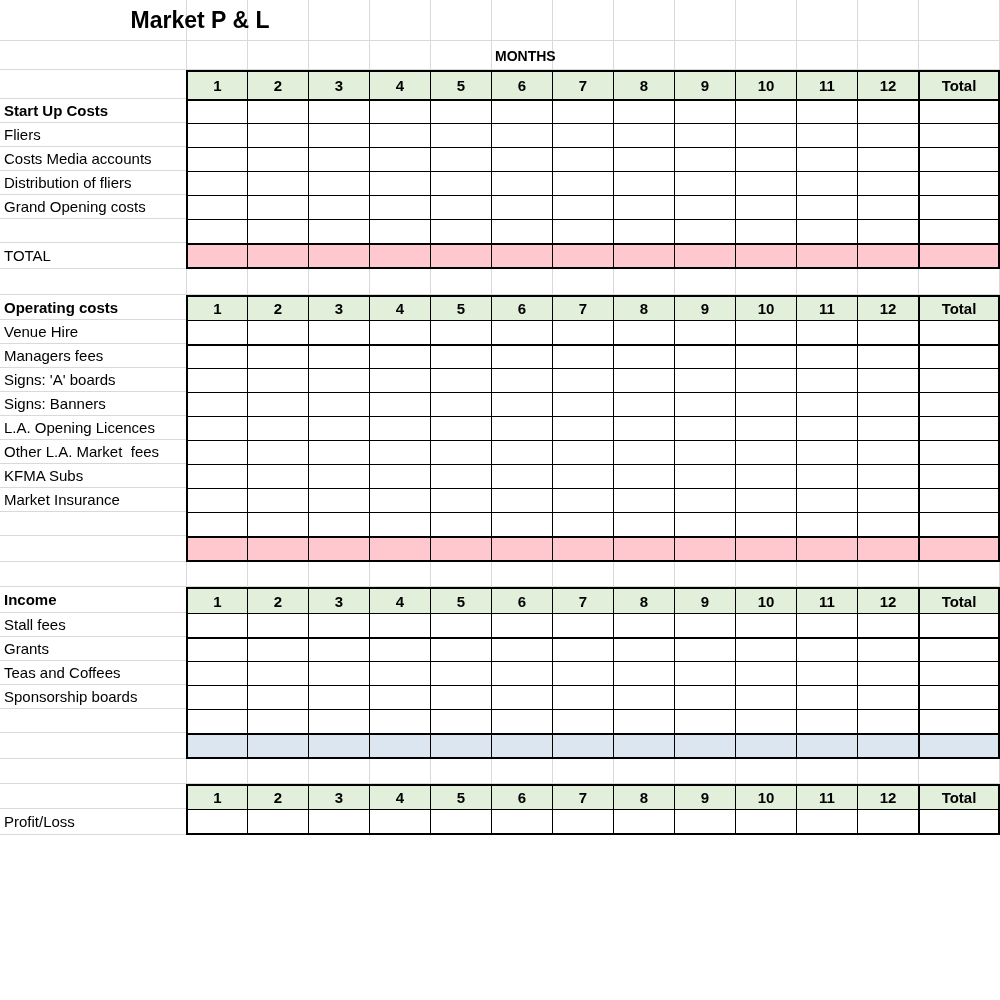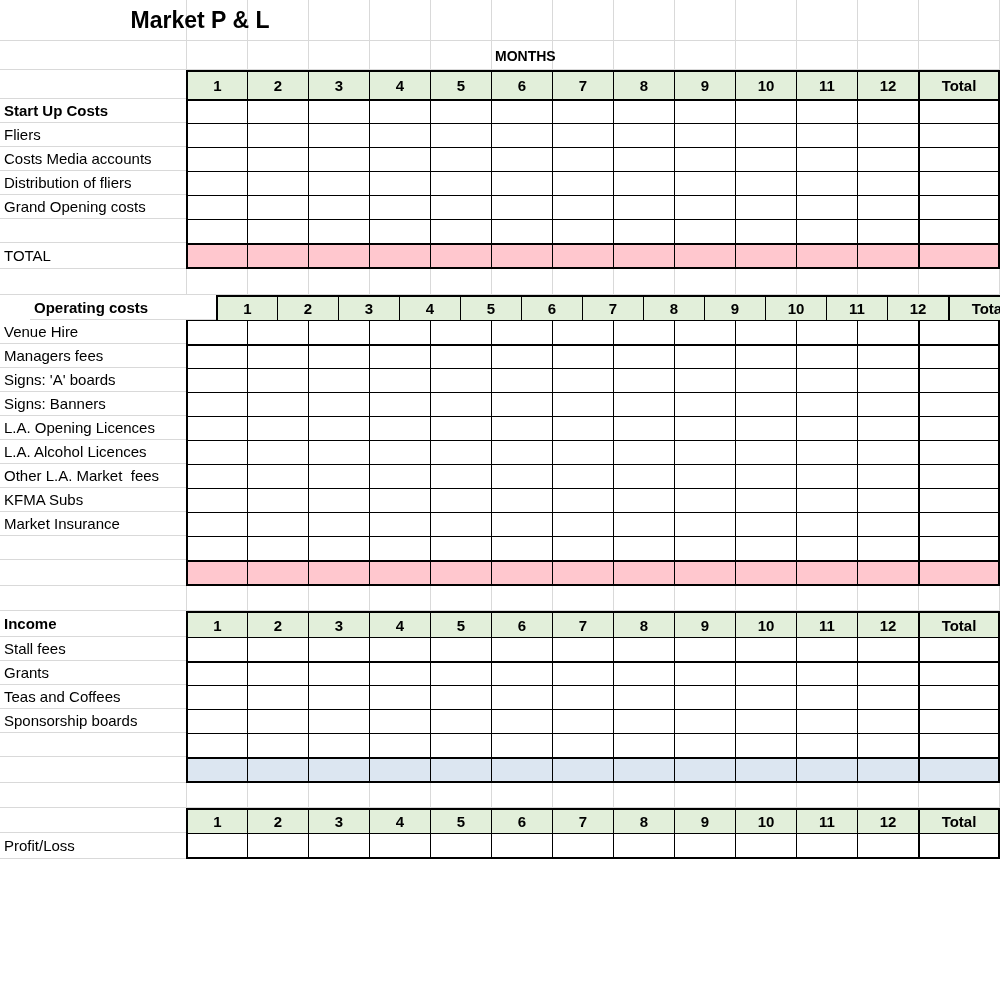--- a/index.html
+++ b/index.html
@@ -234,21 +234,21 @@
         <div class="c g m"></div>
         <div class="c g m"></div>
         <div class="c g m"></div>
         <div class="c g m"></div>
         <div class="c g m"></div>
         <div class="c g m"></div>
         <div class="c g m"></div>
         <div class="c g m"></div>
         <div class="c g t lastcol"></div>
       </div>
-      <div class="row" style="height: 25px; padding-left: 30px;">
+      <div class="row" style="height: 25px;">
         <div class="c lbl bold">Operating costs</div>
         <div class="c d hd m first" style="border-top-width: 2px;">1</div>
         <div class="c d hd m" style="border-top-width: 2px;">2</div>
         <div class="c d hd m" style="border-top-width: 2px;">3</div>
         <div class="c d hd m" style="border-top-width: 2px;">4</div>
         <div class="c d hd m" style="border-top-width: 2px;">5</div>
         <div class="c d hd m" style="border-top-width: 2px;">6</div>
         <div class="c d hd m" style="border-top-width: 2px;">7</div>
         <div class="c d hd m" style="border-top-width: 2px;">8</div>
         <div class="c d hd m" style="border-top-width: 2px;">9</div>
@@ -316,36 +316,20 @@
         <div class="c d m" style="border-top-width: 1px;"></div>
         <div class="c d m" style="border-top-width: 1px;"></div>
         <div class="c d m" style="border-top-width: 1px;"></div>
         <div class="c d m" style="border-top-width: 1px;"></div>
         <div class="c d m" style="border-top-width: 1px;"></div>
         <div class="c d m" style="border-top-width: 1px;"></div>
         <div class="c d t total lastcol" style="border-top-width: 1px;"></div>
       </div>
       <div class="row" style="height: 24px;">
         <div class="c lbl">L.A. Opening Licences</div>
-        <div class="c d m first" style="border-top-width: 1px;"></div>
-        <div class="c d m" style="border-top-width: 1px;"></div>
-        <div class="c d m" style="border-top-width: 1px;"></div>
-        <div class="c d m" style="border-top-width: 1px;"></div>
-        <div class="c d m" style="border-top-width: 1px;"></div>
-        <div class="c d m" style="border-top-width: 1px;"></div>
-        <div class="c d m" style="border-top-width: 1px;"></div>
-        <div class="c d m" style="border-top-width: 1px;"></div>
-        <div class="c d m" style="border-top-width: 1px;"></div>
-        <div class="c d m" style="border-top-width: 1px;"></div>
-        <div class="c d m" style="border-top-width: 1px;"></div>
-        <div class="c d m" style="border-top-width: 1px;"></div>
-        <div class="c d t total lastcol" style="border-top-width: 1px;"></div>
-      </div>
-      <div class="row" style="height: 24px;">
-        <div class="c lbl">L.A. Alcohol Licences</div>
         <div class="c d m first" style="border-top-width: 1px;"></div>
         <div class="c d m" style="border-top-width: 1px;"></div>
         <div class="c d m" style="border-top-width: 1px;"></div>
         <div class="c d m" style="border-top-width: 1px;"></div>
         <div class="c d m" style="border-top-width: 1px;"></div>
         <div class="c d m" style="border-top-width: 1px;"></div>
         <div class="c d m" style="border-top-width: 1px;"></div>
         <div class="c d m" style="border-top-width: 1px;"></div>
         <div class="c d m" style="border-top-width: 1px;"></div>
         <div class="c d m" style="border-top-width: 1px;"></div>

